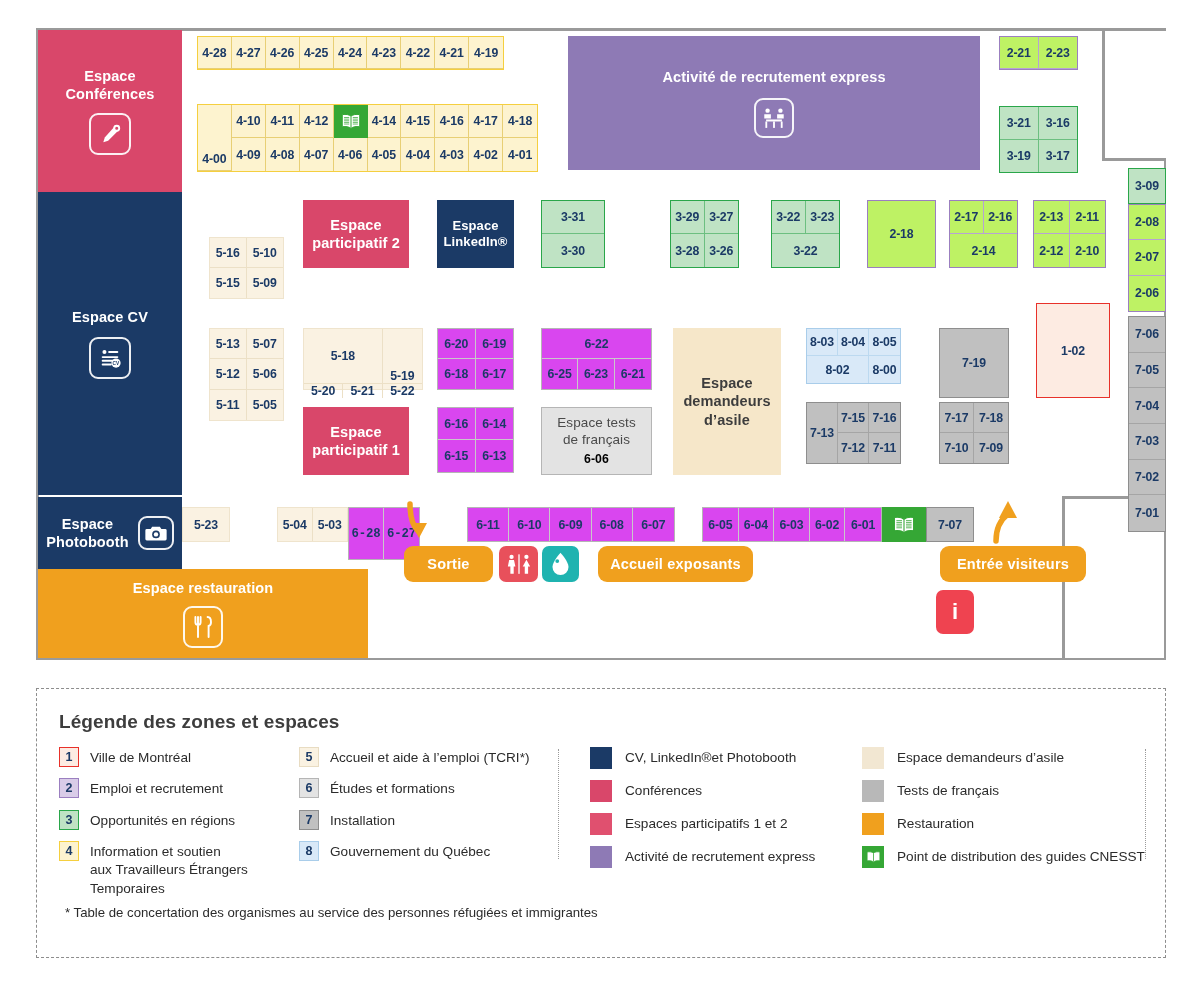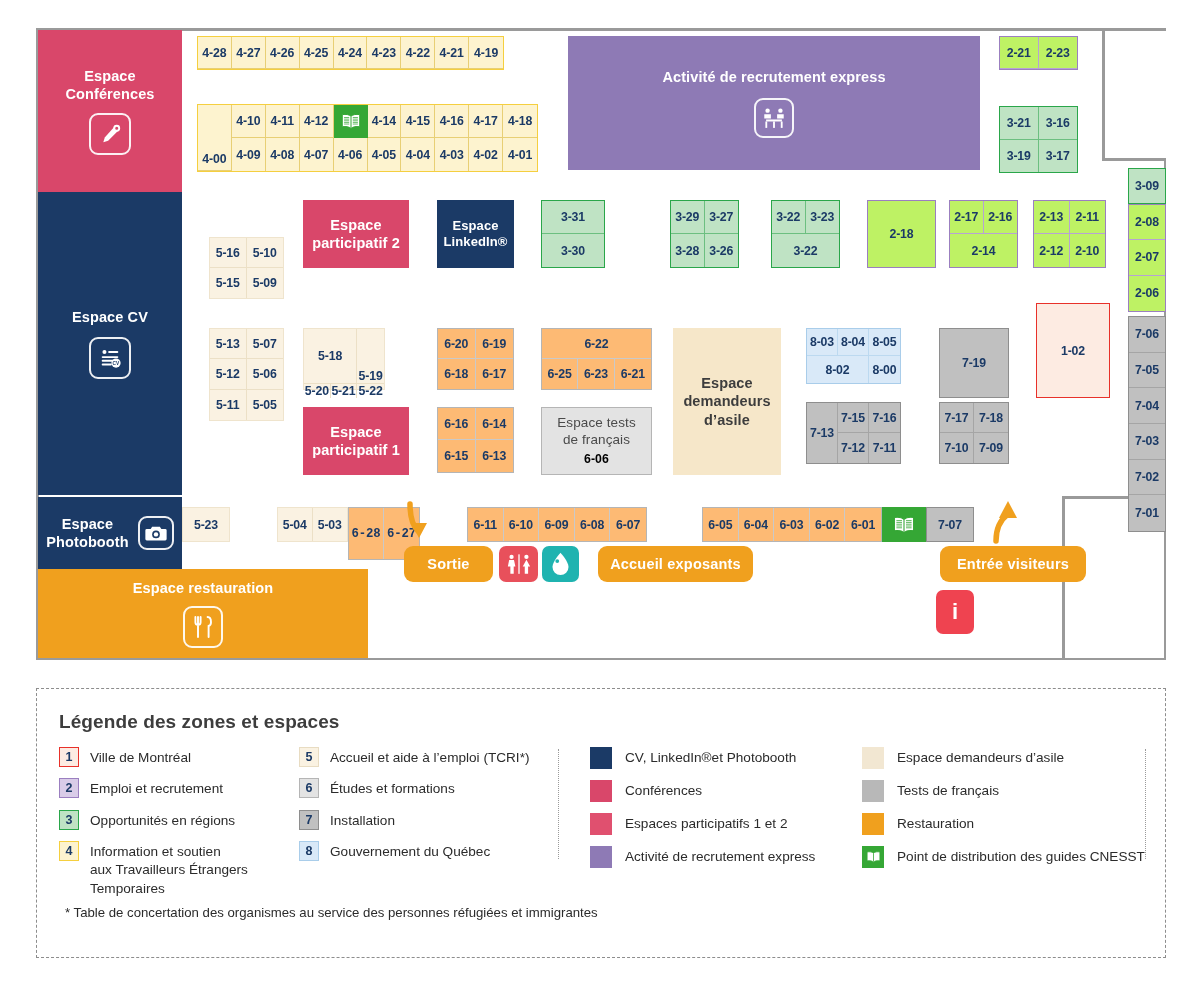--- a/index.html
+++ b/index.html
@@ -25,21 +25,21 @@
   
   .c1{background:#fdebe2;border:1.6px solid #e8312a;}
   .c2{background:#bef264;border:1.4px solid #9b7fc0;}
   .c2 .cell{border-right:1px solid #b7a2d4;border-bottom:1px solid #b7a2d4;}
   .c3{background:#bfe3c4;border:1.6px solid #2aa64a;}
   .c3 .cell{border-right:1px solid #6cbf80;border-bottom:1px solid #6cbf80;}
   .c4{background:#fdf3cf;border:1.6px solid #f5cf3f;}
   .c4 .cell{border-right:1px solid #e8cf75;border-bottom:1px solid #e8cf75;}
   .c5{background:#faf2e2;border:1px solid #efe4cd;}
   .c5 .cell{border-right:1px solid #ece0c6;border-bottom:1px solid #ece0c6;}
-  .c6{background:#fdba74;border:1.4px solid #b5b5b5;}
+  .c6{background:#d946ef;border:1.4px solid #b5b5b5;}
   .c6 .cell{border-right:1px solid #c9c9c9;border-bottom:1px solid #c9c9c9;}
   .c7{background:#c0c0c0;border:1.4px solid #8e8e8e;}
   .c7 .cell{border-right:1px solid #a5a5a5;border-bottom:1px solid #a5a5a5;}
   .c8{background:#d9e9f8;border:1.4px solid #a9cdea;}
   .c8 .cell{border-right:1px solid #bcd9f0;border-bottom:1px solid #bcd9f0;}
   .grid .cell:last-child{border-right:0;}
 
   .cell.green{background:#35a735;border:none;}
   .cell.green svg{display:block;}
 
@@ -222,21 +222,21 @@
       <div class="cell" style="border-right:0;">5-06</div>
       <div class="cell" style="border-bottom:0;">5-11</div>
       <div class="cell" style="border-bottom:0;border-right:0;">5-05</div>
     </div>
 
     <div class="zone" style="left:267px;top:172px;width:106px;height:68px;background:#d9476a;">
       <div style="white-space:pre-line;">Espace
 participatif 2</div>
     </div>
 
-    <div class="grid c5" style="left:267px;top:300px;width:82px;height:62px;grid-template-columns:repeat(3,1fr);grid-template-rows:1fr 1fr;">
+    <div class="grid c5" style="left:267px;top:300px;width:120px;height:62px;grid-template-columns:repeat(3,1fr);grid-template-rows:1fr 1fr;">
       <div class="cell" style="grid-column:1 / span 2;">5-18</div>
       <div class="cell" style="border-right:0;margin-top:40px;">5-19</div>
       <div class="cell" style="border-bottom:0;">5-20</div>
       <div class="cell" style="border-bottom:0;">5-21</div>
       <div class="cell" style="border-bottom:0;border-right:0;">5-22</div>
     </div>
 
     <div class="zone" style="left:267px;top:379px;width:106px;height:68px;background:#d9476a;">
       <div style="white-space:pre-line;">Espace
 participatif 1</div>
@@ -367,21 +367,21 @@
       <div class="cell" style="border-right:0;border-bottom:0;">5-23</div>
     </div>
     <div class="grid c5" style="left:241px;top:479px;width:71px;height:35px;grid-template-columns:1fr 1fr;">
       <div class="cell" style="border-bottom:0;">5-04</div>
       <div class="cell" style="border-bottom:0;border-right:0;">5-03</div>
     </div>
     <div class="grid c6" style="left:312px;top:479px;width:72px;height:53px;grid-template-columns:1fr 1fr;font-family:Liberation Mono, monospace;">
       <div class="cell" style="border-bottom:0;">6-28</div>
       <div class="cell" style="border-bottom:0;border-right:0;">6-27</div>
     </div>
-    <div class="grid c6" style="left:431px;top:479px;width:180px;height:35px;grid-template-columns:repeat(5,1fr);">
+    <div class="grid c6" style="left:431px;top:479px;width:208px;height:35px;grid-template-columns:repeat(5,1fr);">
       <div class="cell" style="border-bottom:0;">6-11</div>
       <div class="cell" style="border-bottom:0;">6-10</div>
       <div class="cell" style="border-bottom:0;">6-09</div>
       <div class="cell" style="border-bottom:0;">6-08</div>
       <div class="cell" style="border-bottom:0;border-right:0;">6-07</div>
     </div>
     <div class="grid c6" style="left:666px;top:479px;width:180px;height:35px;grid-template-columns:repeat(5,1fr);">
       <div class="cell" style="border-bottom:0;">6-05</div>
       <div class="cell" style="border-bottom:0;">6-04</div>
       <div class="cell" style="border-bottom:0;">6-03</div>

